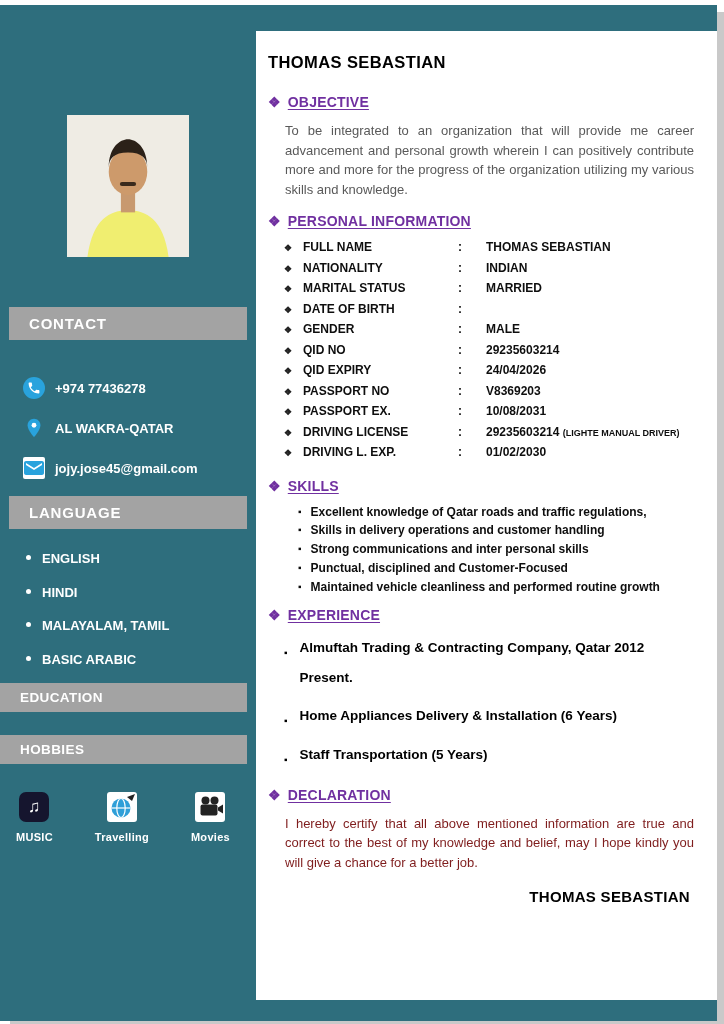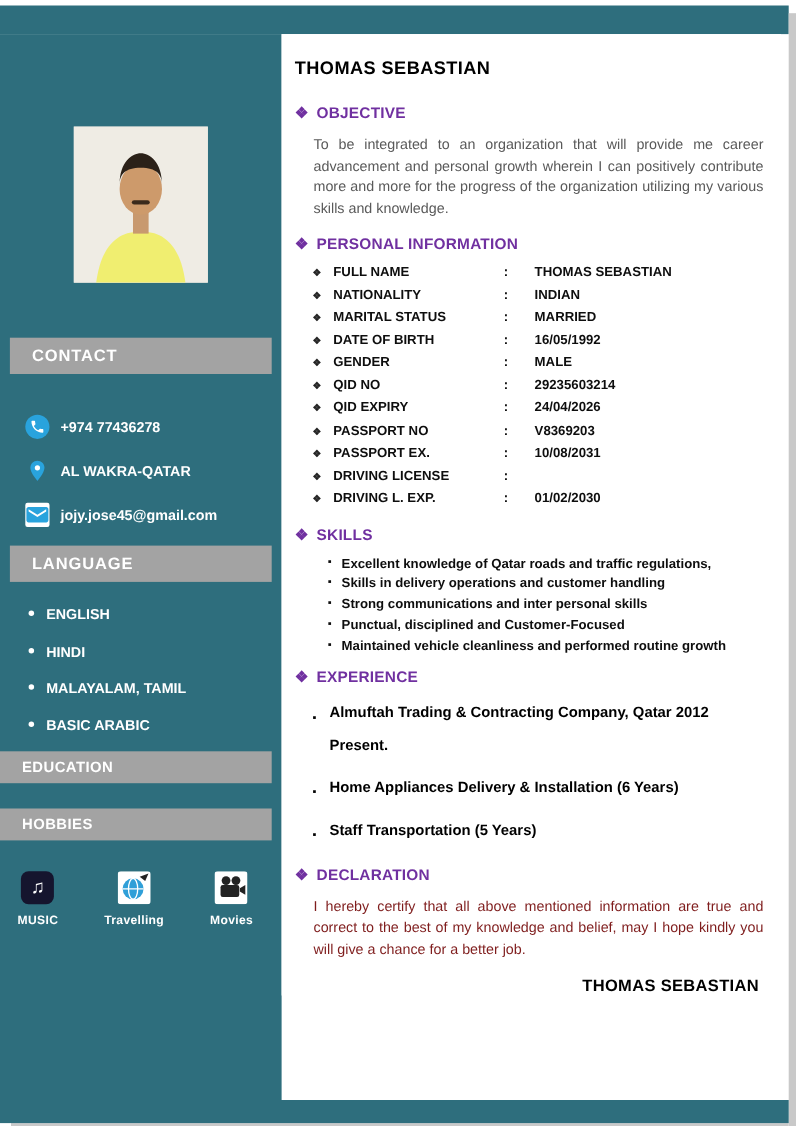--- a/index.html
+++ b/index.html
@@ -43,21 +43,21 @@
   .hobby { display:flex; flex-direction:column; align-items:center; gap:9px; font-weight:bold; font-size:11px; letter-spacing:0.3px; }
   .hobby-icon { width:30px; height:30px; display:flex; align-items:center; justify-content:center; }
   .music-box { width:30px; height:30px; background:#15152e; color:#fff; border-radius:7px; font-size:17px; display:flex; align-items:center; justify-content:center; }
 
   
   .content { position:absolute; left:256px; top:31px; width:454px; background:#fff; }
   h1.name { font-size:16.5px; letter-spacing:0.4px; margin:22px 0 0 12px; color:#000; }
   .section { margin-top:22px; padding:0 16px 0 12px; }
   .sec-head { display:flex; align-items:baseline; gap:7px; color:#7030a0; font-weight:bold; font-size:14px; letter-spacing:0.2px; }
   .sec-head .dia { font-size:14px; }
-  .sec-head .txt { text-underline-offset:2px; }
+  .sec-head .txt { text-decoration:underline; text-underline-offset:2px; }
 
   .obj-text { margin:11px 0 0 17px; color:#595959; font-size:13px; line-height:1.5; text-align:justify; }
 
   .sec-pi { margin-top:14px; }
   .pi-rows { margin:9px 0 0 16px; }
   .pi-row { display:grid; grid-template-columns:19px 155px 28px 1fr; align-items:baseline; font-weight:bold; font-size:12px; color:#0e0e0e; line-height:19.5px; }
   .pi-row .dia { font-size:9px; color:#222; }
   .pi-row .note { font-size:9px; letter-spacing:0; }
 
   .sec-skills { margin-top:14px; }
@@ -223,21 +223,20 @@
       <div class="pi-row">
         <span class="dia">❖</span>
         <span>MARITAL STATUS</span>
         <span>:</span>
         <span>MARRIED</span>
       </div>
       <div class="pi-row">
         <span class="dia">❖</span>
         <span>DATE OF BIRTH</span>
         <span>:</span>
-        <span>16/05/1992</span>
       </div>
       <div class="pi-row">
         <span class="dia">❖</span>
         <span>GENDER</span>
         <span>:</span>
         <span>MALE</span>
       </div>
       <div class="pi-row">
         <span class="dia">❖</span>
         <span>QID NO</span>
@@ -259,20 +258,21 @@
       <div class="pi-row">
         <span class="dia">❖</span>
         <span>PASSPORT EX.</span>
         <span>:</span>
         <span>10/08/2031</span>
       </div>
       <div class="pi-row">
         <span class="dia">❖</span>
         <span>DRIVING LICENSE</span>
         <span>:</span>
+        <span><span>29235603214</span> <span class="note">(LIGHTE MANUAL DRIVER)</span></span>
       </div>
       <div class="pi-row">
         <span class="dia">❖</span>
         <span>DRIVING L. EXP.</span>
         <span>:</span>
         <span>01/02/2030</span>
       </div>
     </div>
   </section>
 

